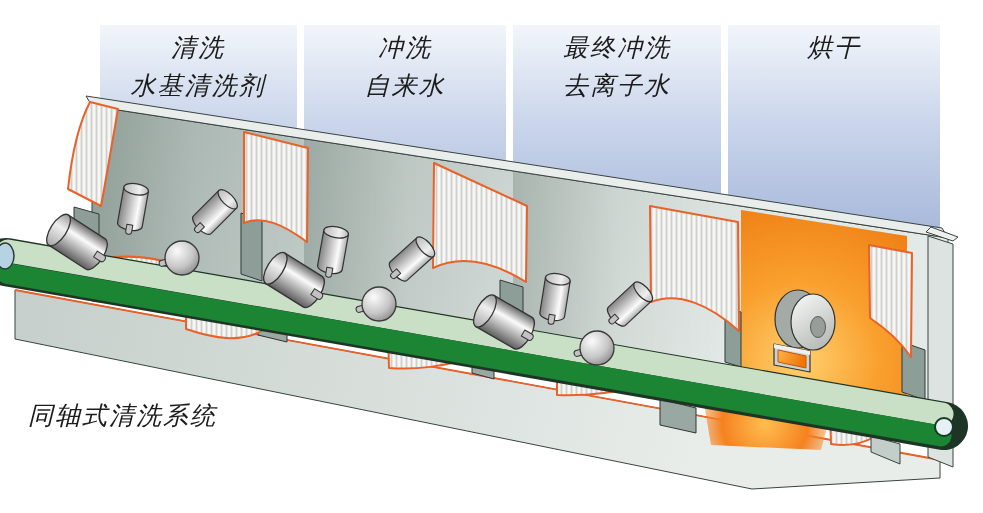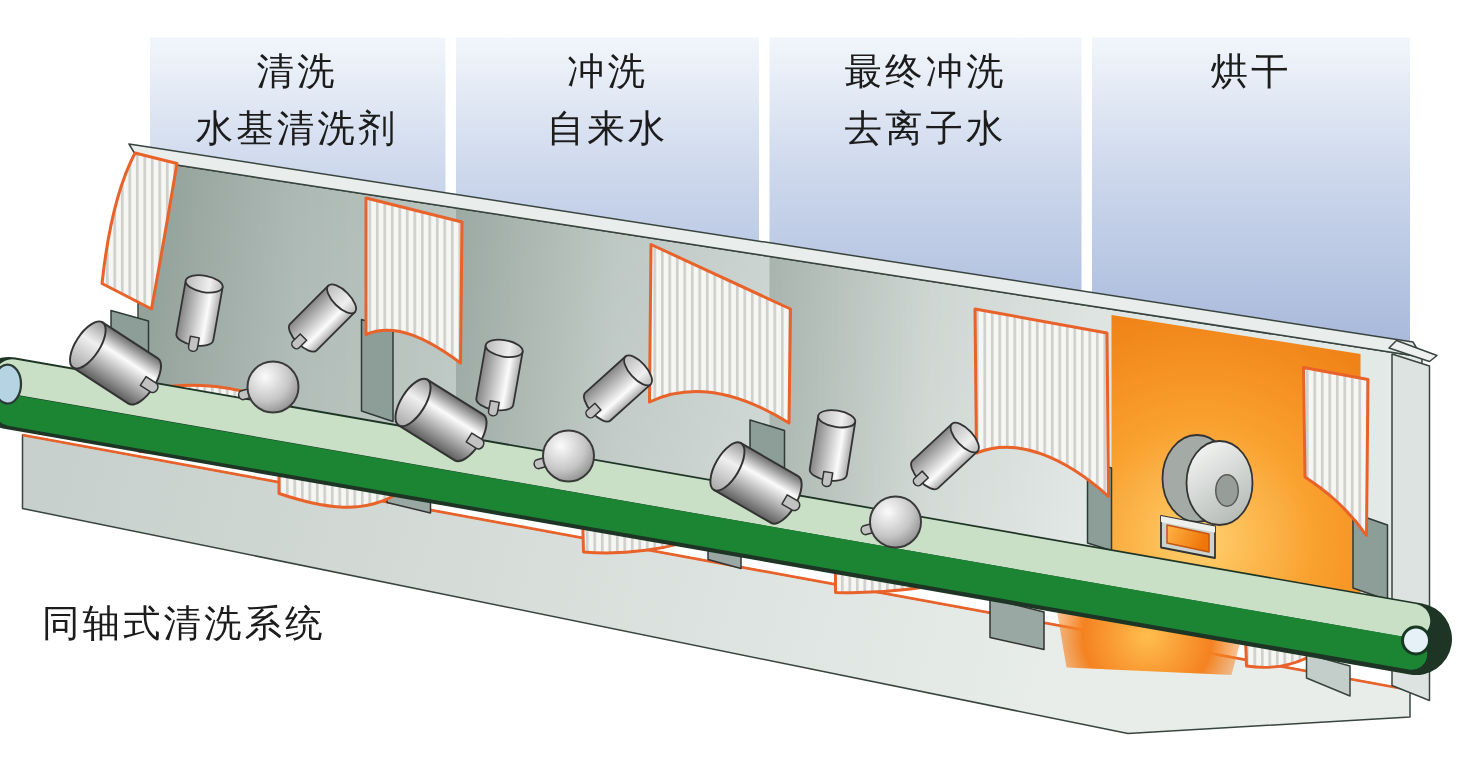--- a/index.html
+++ b/index.html
@@ -1,17 +1,17 @@
 <!DOCTYPE html>
 <html><head>
 <meta charset="utf-8">
 <style>
   html,body{margin:0;padding:0;background:#ffffff;}
   .figure{position:relative;width:983px;height:513px;background:#ffffff;overflow:hidden;
-          font-family:"Liberation Serif","DejaVu Serif",serif;}
+          font-family:"Liberation Serif","DejaVu Serif",serif;font-style:italic;}
   svg{display:block;}
   text{font-family:"Liberation Serif","DejaVu Serif",serif;fill:#1c1c1c;}
   .stage-label{font-size:25px;letter-spacing:2px;text-anchor:middle;}
   .caption{font-size:25px;letter-spacing:2px;}
 </style>
 </head>
 <body>
 
 <div class="figure">
 <svg width="983" height="513" viewBox="0 0 983 513" xmlns="http://www.w3.org/2000/svg">

